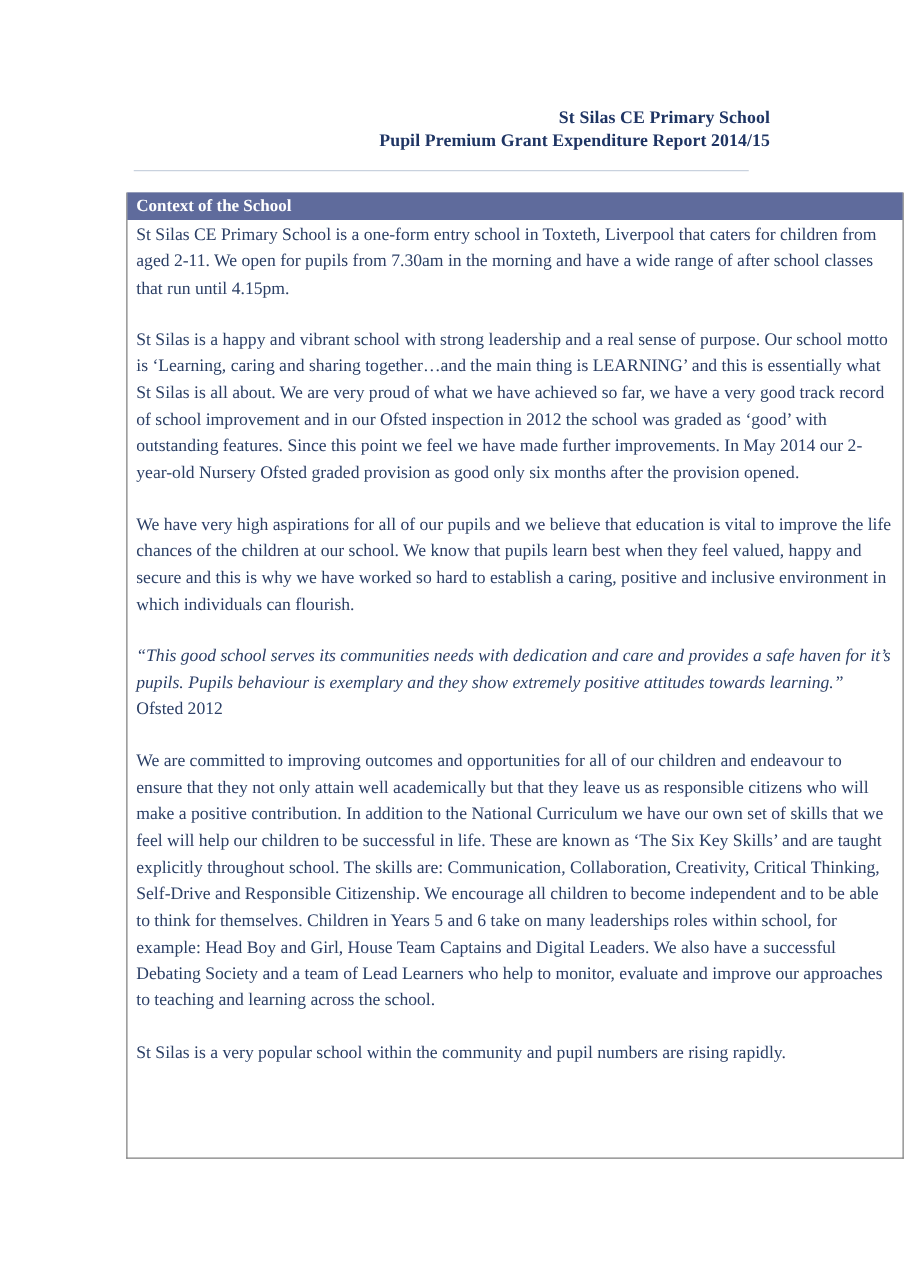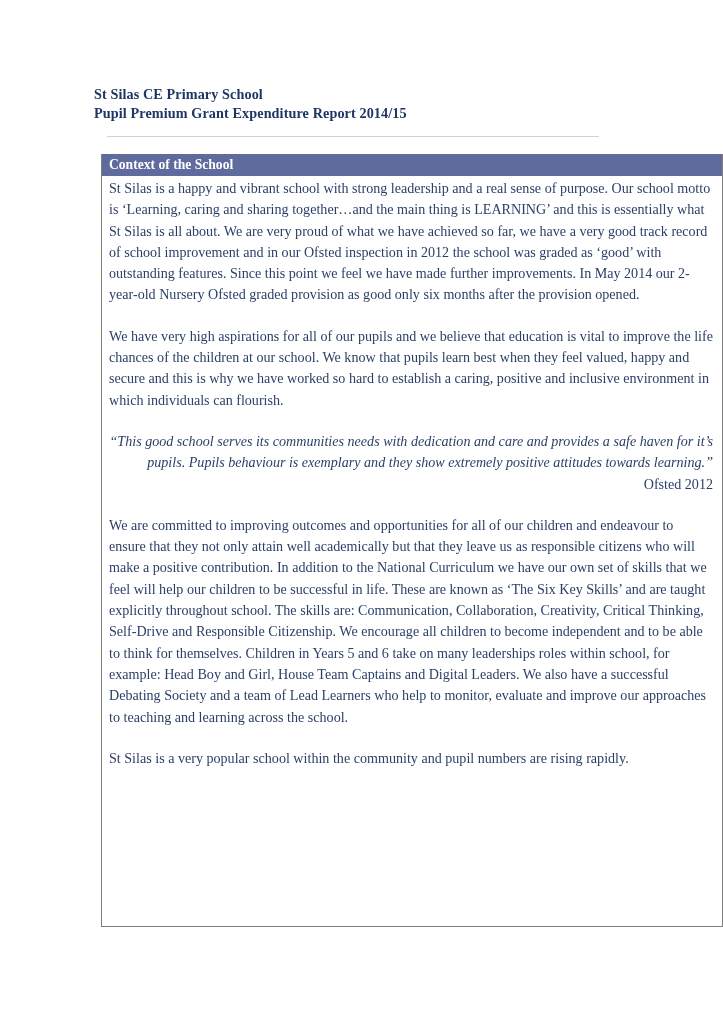--- a/index.html
+++ b/index.html
@@ -14,23 +14,24 @@
     overflow: hidden;
   }
   .page {
     position: relative;
     width: 723px;
     height: 1024px;
     background: #ffffff;
   }
   .doc-header {
     position: absolute;
-    left: 94px;
+    left: 106px;
     top: 85px;
     width: 510px;
+    text-align: right;
   }
   .doc-title-line {
     font-family: "Liberation Serif", serif;
     font-weight: bold;
     font-size: 14.2px;
     line-height: 19px;
     color: #1f3564;
     letter-spacing: 0.1px;
     white-space: nowrap;
   }
@@ -74,21 +75,20 @@
   .para {
     font-family: "Liberation Serif", serif;
     font-size: 14.1px;
     line-height: 21.3px;
     color: #2b3f66;
     margin: 0 0 20px 0;
     text-align: left;
   }
   .para.quote {
     font-style: italic;
-    text-align: right;
   }
   .para.quote .attrib {
     font-style: normal;
   }
 </style>
 </head>
 <body>
 
 <div class="page">
 
@@ -98,20 +98,21 @@
   </div>
 
   <div class="title-rule"></div>
 
   <div class="context-box">
 
     <div class="context-bar">Context of the School</div>
 
     <div class="context-body">
 
+      <p class="para">St Silas CE Primary School is a one-form entry school in Toxteth, Liverpool that caters for children from aged 2-11. We open for pupils from 7.30am in the morning and have a wide range of after school classes that run until 4.15pm.</p>
 
       <p class="para">St Silas is a happy and vibrant school with strong leadership and a real sense of purpose. Our school motto is ‘Learning, caring and sharing together…and the main thing is LEARNING’ and this is essentially what St Silas is all about. We are very proud of what we have achieved so far, we have a very good track record of school improvement and in our Ofsted inspection in 2012 the school was graded as ‘good’ with outstanding features. Since this point we feel we have made further improvements. In May 2014 our 2-year-old Nursery Ofsted graded provision as good only six months after the provision opened.</p>
 
       <p class="para">We have very high aspirations for all of our pupils and we believe that education is vital to improve the life chances of the children at our school. We know that pupils learn best when they feel valued, happy and secure and this is why we have worked so hard to establish a caring, positive and inclusive environment in which individuals can flourish.</p>
 
       <p class="para quote"><span>“This good school serves its communities needs with dedication and care and provides a safe haven for it’s pupils. Pupils behaviour is exemplary and they show extremely positive attitudes towards learning.”</span><span class="attrib">  Ofsted 2012</span></p>
 
       <p class="para">We are committed to improving outcomes and opportunities for all of our children and endeavour to ensure that they not only attain well academically but that they leave us as responsible citizens who will make a positive contribution. In addition to the National Curriculum we have our own set of skills that we feel will help our children to be successful in life. These are known as ‘The Six Key Skills’ and are taught explicitly throughout school. The skills are: Communication, Collaboration, Creativity, Critical Thinking, Self-Drive and Responsible Citizenship.  We encourage all children to become independent and to be able to think for themselves. Children in Years 5 and 6 take on many leaderships roles within school, for example: Head Boy and Girl, House Team Captains and Digital Leaders. We also have a successful Debating Society and a team of Lead Learners who help to monitor, evaluate and improve our approaches to teaching and learning across the school.</p>
 
       <p class="para">St Silas is a very popular school within the community and pupil numbers are rising rapidly.</p>

